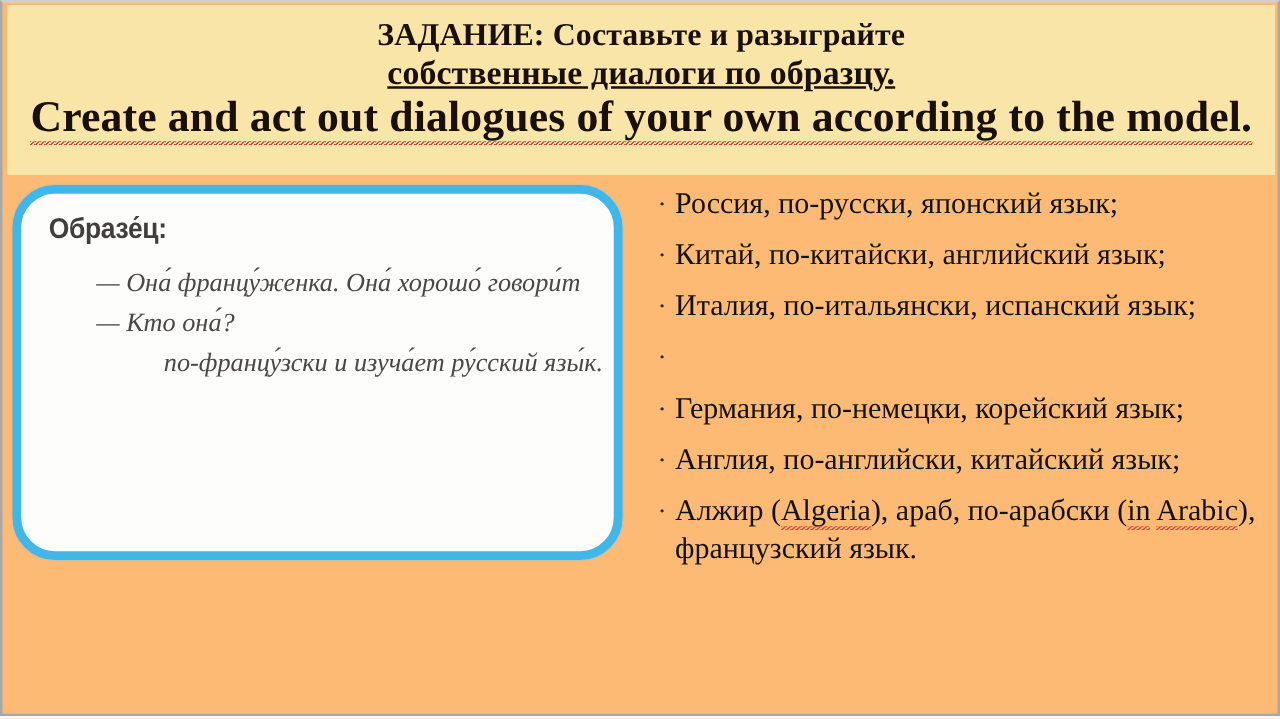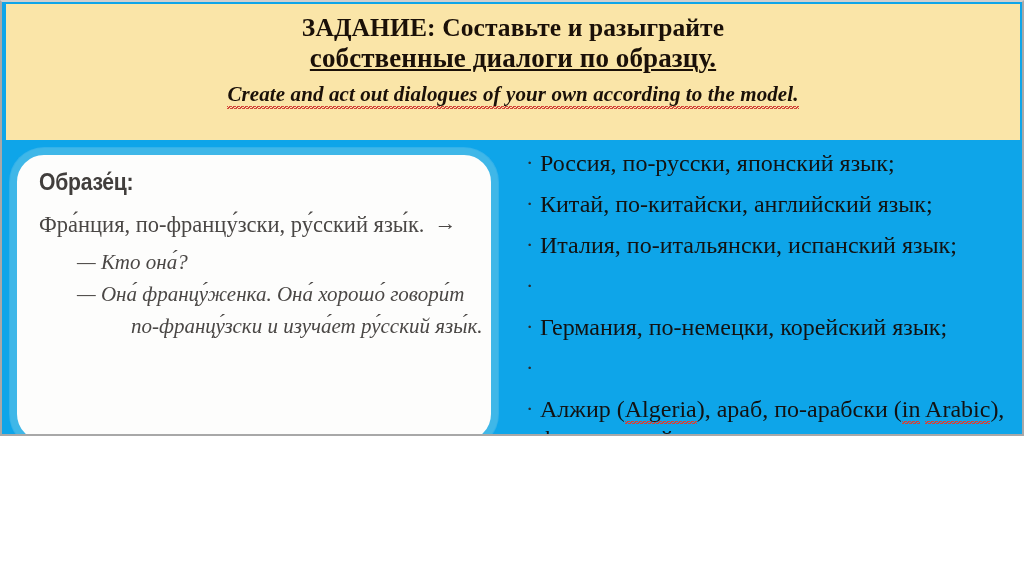--- a/index.html
+++ b/index.html
@@ -3,22 +3,22 @@
 <meta charset="utf-8">
 <style>
   html, body {
     margin: 0;
     padding: 0;
     background: #ffffff;
   }
   #page {
     position: relative;
     width: 1024px;
-    height: 436px;
-    background: #0ea5e9;
+    height: 573px;
+    background: #fdba74;
     overflow: hidden;
     box-sizing: border-box;
     border-left: 2px solid #a8a8a8;
     border-right: 2px solid #a8a8a8;
     border-bottom: 2px solid #a8a8a8;
     border-top: 2px solid #cfcfcf;
     font-family: "Liberation Serif", serif;
   }
 
   
@@ -43,24 +43,23 @@
     font-size: 25.5px;
     line-height: 30px;
     padding-top: 5px;
   }
   .hl2 {
     font-size: 27px;
     line-height: 30px;
     text-decoration: underline;
   }
   .hl3 {
-    font-size: 21px;
+    font-size: 35px;
     line-height: 34px;
     padding-top: 4px;
-    font-style: italic;
   }
   .hl3 .squig {
     background-image:
       repeating-linear-gradient(135deg,
         #d2453a 0px, #d2453a 1px,
         rgba(0,0,0,0) 1px, rgba(0,0,0,0) 2px);
     background-repeat: repeat-x;
     background-size: 4px 3px;
     background-position: 0 100%;
     padding-bottom: 3px;
@@ -180,26 +179,23 @@
     <div class="header-line hl3">
       <span class="squig">Create and act out dialogues of your own according to the model.</span>
     </div>
   </div>
 
   <div class="sample-box">
     <div class="sample-inner">
 
       <div class="sample-label">Образе́ц:</div>
 
-      <div class="sample-first-line">
-        <span>Фра́нция, по-францу́зски, ру́сский язы́к.</span><span class="arrow-glyph">→</span>
-      </div>
-
+
+      <div class="dialogue-line">— Она́ францу́женка. Она́ хорошо́ говори́т</div>
       <div class="dialogue-line">— Кто она́?</div>
-      <div class="dialogue-line">— Она́ францу́женка. Она́ хорошо́ говори́т</div>
       <div class="dialogue-cont">по-францу́зски и изуча́ет ру́сский язы́к.</div>
 
     </div>
   </div>
 
   <div class="list-col" id="task-list">
       <div class="list-item">
         <span class="bullet">·</span>
         <span class="item-text">Россия, по-русски, японский язык;</span>
       </div>
@@ -213,20 +209,21 @@
       </div>
       <div class="list-item">
         <span class="bullet">·</span>
       </div>
       <div class="list-item">
         <span class="bullet">·</span>
         <span class="item-text">Германия, по-немецки, корейский язык;</span>
       </div>
       <div class="list-item">
         <span class="bullet">·</span>
+        <span class="item-text"> Англия, по-английски, китайский язык;</span>
       </div>
       <div class="list-item">
         <span class="bullet">·</span>
         <span class="item-text"><span>Алжир (</span><span class="squig-en">Algeria</span><span>), араб, по-арабски (</span><span class="squig-en">in</span><span> </span><span class="squig-en">Arabic</span><span>), французский язык.</span></span>
       </div>
     </div>
 
 </div>
 
 </body></html>

